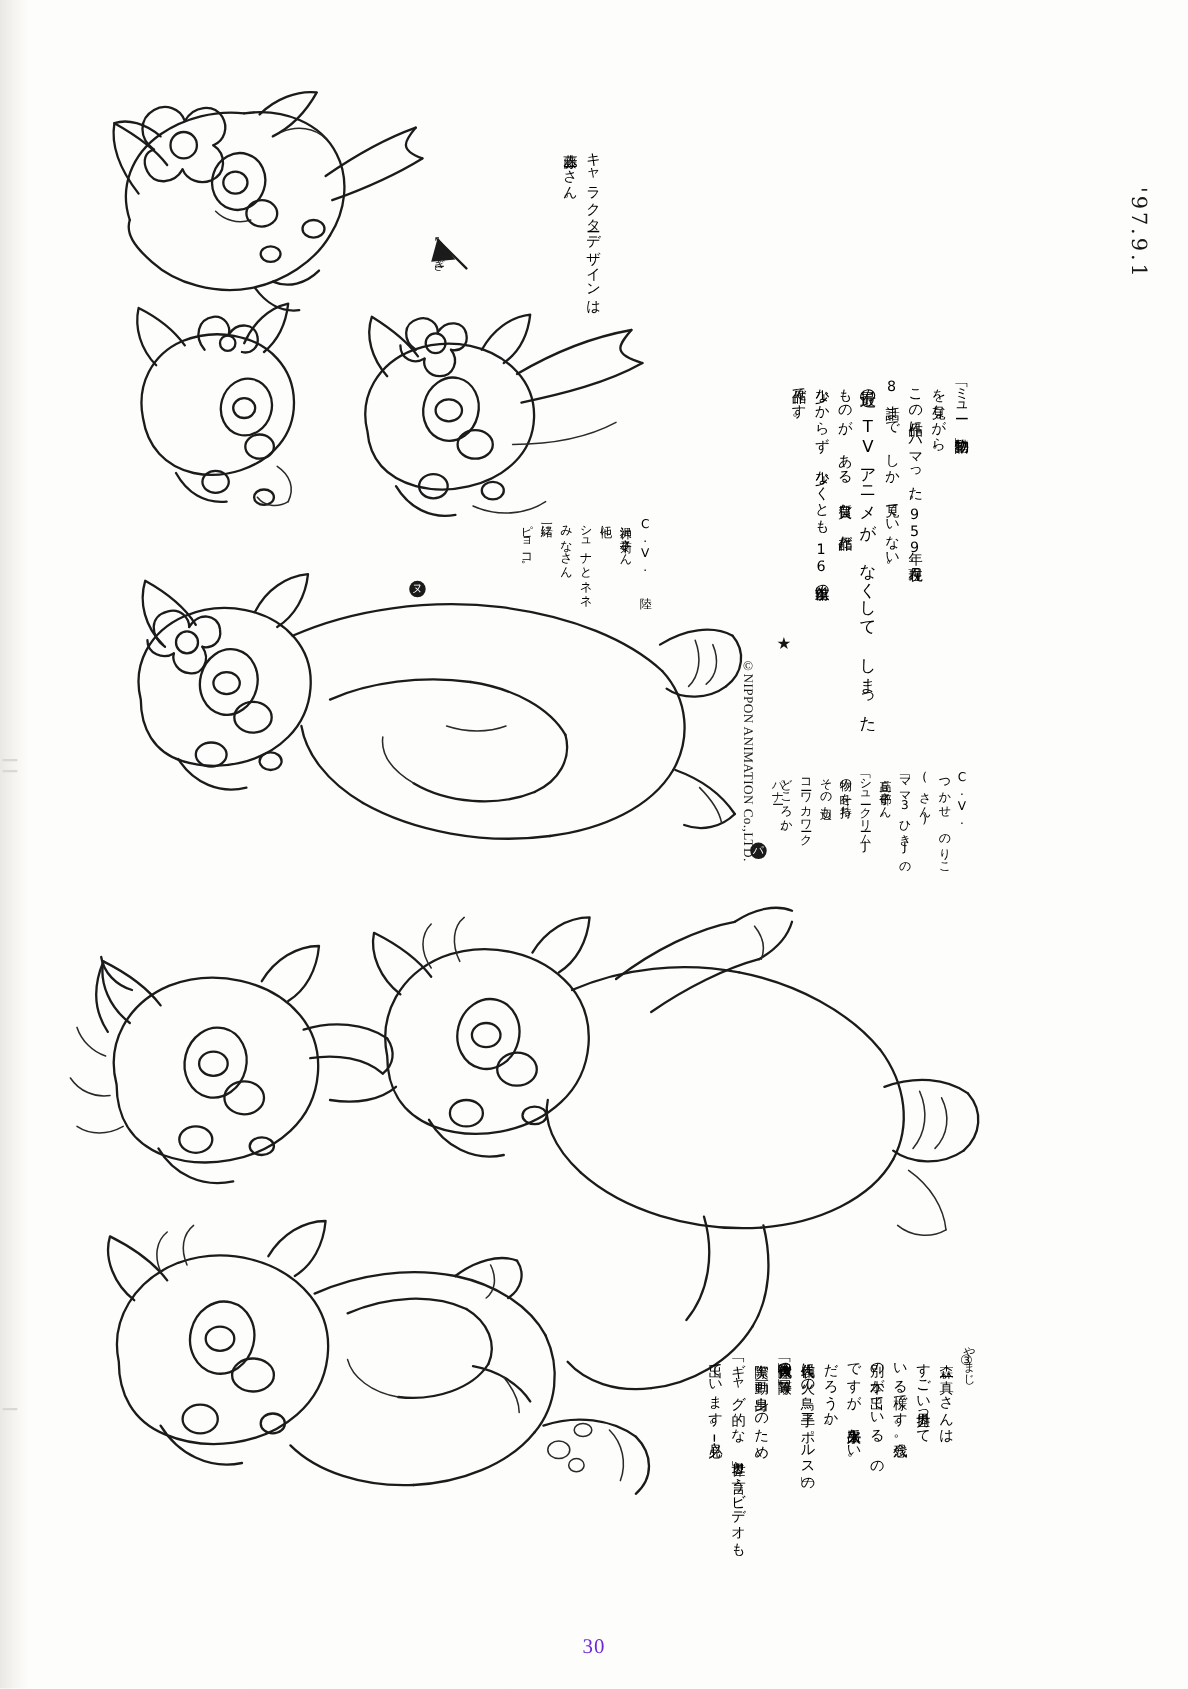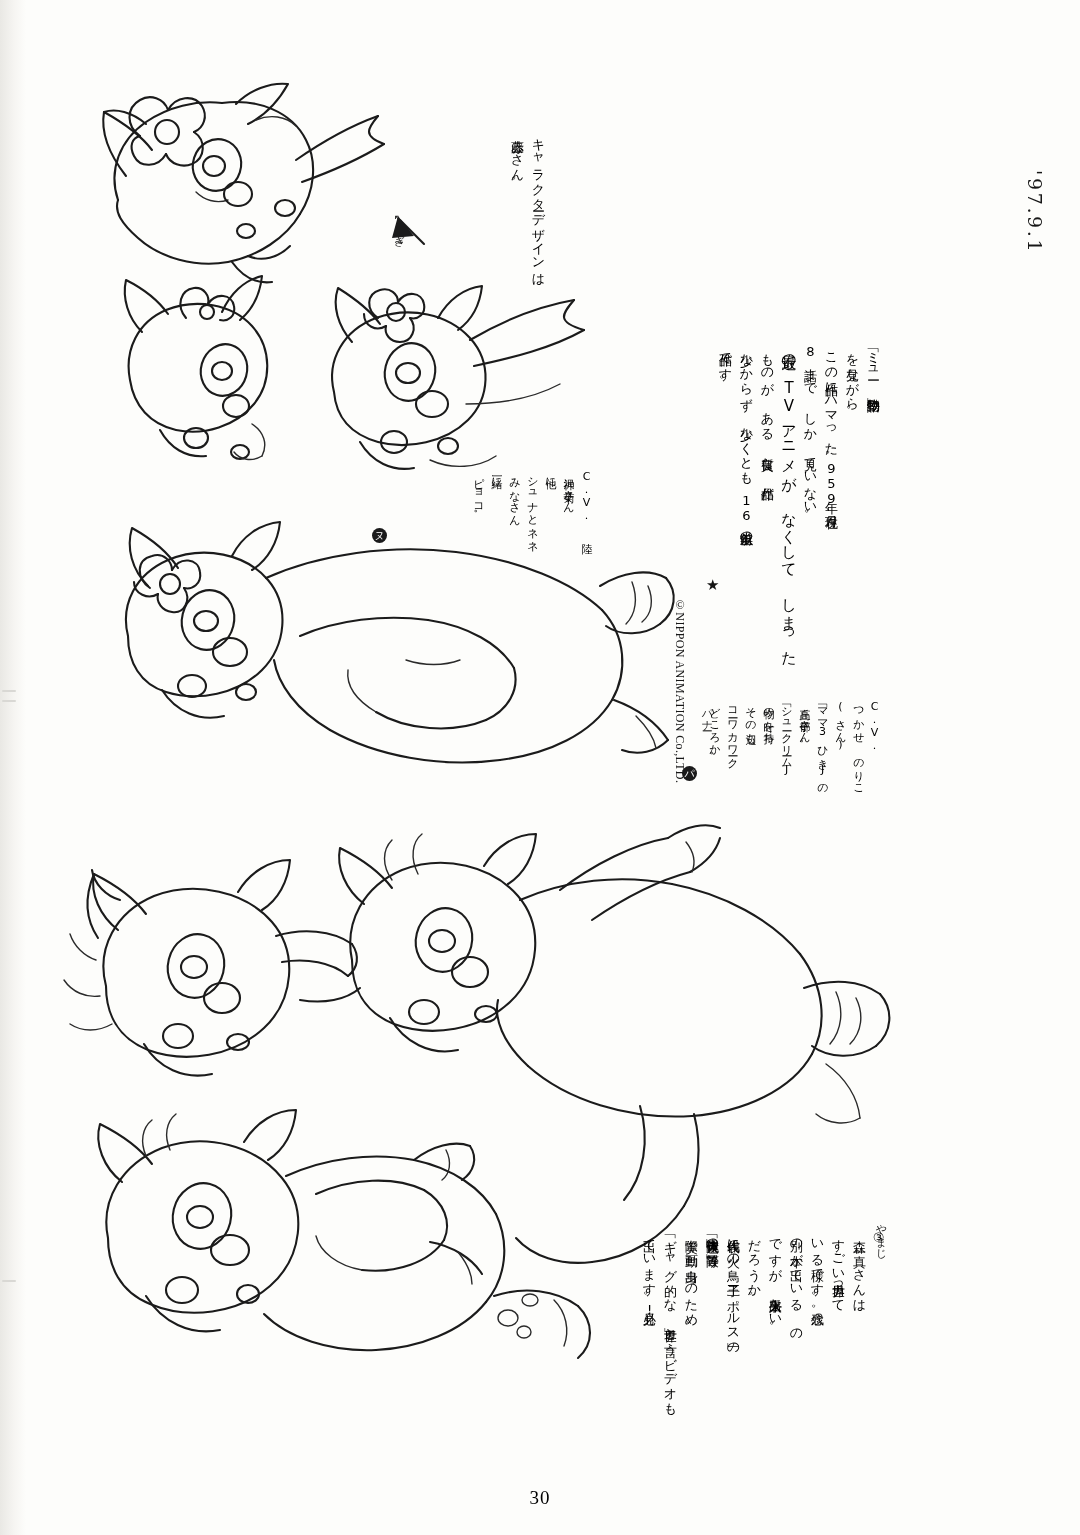--- a/index.html
+++ b/index.html
@@ -97,21 +97,21 @@
   }
 
   .page-number {
     position: absolute;
     left: 0;
     right: 0;
     bottom: 26px;
     text-align: center;
     font-size: 19px;
     font-family: "Liberation Serif", serif;
-    color: #000000;
+    color: #6d28d9;
     letter-spacing: 0.05em;
   }
 
   .bullet-star {
     position: absolute;
     font-size: 15px;
     color: #141414;
   }
   .bullet-dot {
     position: absolute;

